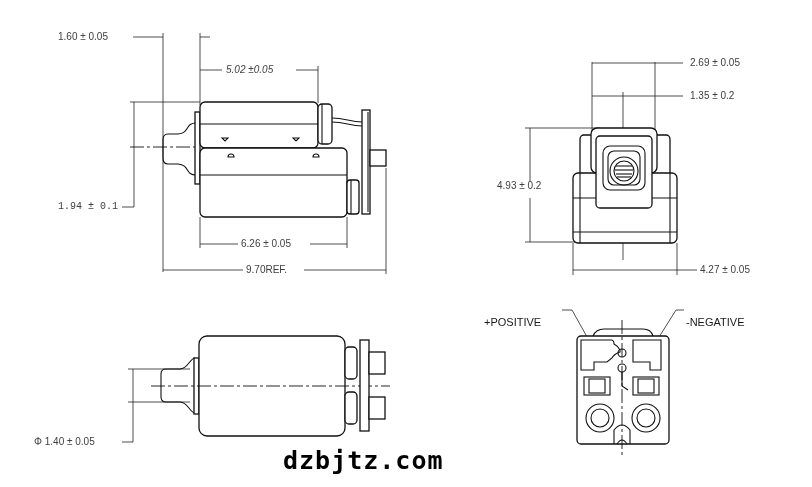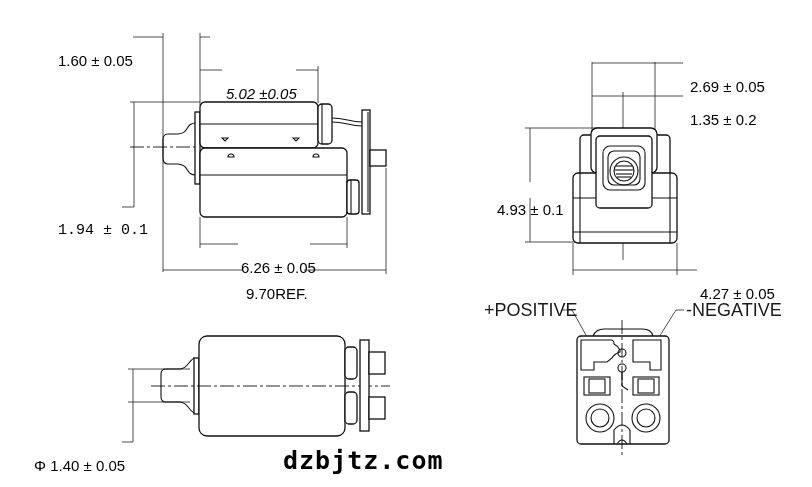--- a/index.html
+++ b/index.html
@@ -1,19 +1,19 @@
 <!DOCTYPE html>
 <html><head>
   <meta charset="utf-8">
   <style>
     html, body { margin: 0; padding: 0; background: #ffffff; }
     #stage { position: relative; width: 812px; height: 487px; background: #ffffff; overflow: hidden; }
     svg { position: absolute; left: 0; top: 0; }
-    .dim { position: absolute; font-family: "Liberation Sans", sans-serif; font-size: 15px; color: #000000; white-space: nowrap; line-height: 14px; margin-top: 24px; }
-    .lbl { position: absolute; font-family: "Liberation Sans", sans-serif; font-size: 18px; color: #1a1a1a; white-space: nowrap; line-height: 14px; }
+    .dim { position: absolute; font-family: "Liberation Sans", sans-serif; font-size: 10px; color: #404040; white-space: nowrap; line-height: 14px; }
+    .lbl { position: absolute; font-family: "Liberation Sans", sans-serif; font-size: 11px; color: #1a1a1a; white-space: nowrap; line-height: 14px; margin-top: 12px; }
     .wm { position: absolute; font-family: "DejaVu Sans Mono", monospace; font-weight: bold; font-size: 25px; color: #000; letter-spacing: 1px; left: 283px; top: 443px; line-height: 36px; }
     .ln { stroke: #111; stroke-width: 1.1; fill: none; }
     .thin { stroke: #222; stroke-width: 0.8; fill: none; }
     .body { stroke: #111; stroke-width: 1.3; fill: #fff; }
     .cl { stroke: #111; stroke-width: 0.9; fill: none; stroke-dasharray: 14 3 3 3; }
   </style>
 </head>
 <body>
 
 <div id="stage">
@@ -143,21 +143,21 @@
   </svg>
 
   <span class="dim" style="left:58px; top:30px;">1.60 ± 0.05</span>
   <span class="dim" style="left:226px; top:63px;font-style:italic;">5.02 ±0.05</span>
   <span class="dim" style="left:58px; top:200px;font-family:Liberation Mono, monospace;">1.94 ± 0.1</span>
   <span class="dim" style="left:241px; top:237px;">6.26 ± 0.05</span>
   <span class="dim" style="left:246px; top:263px;">9.70REF.</span>
 
   <span class="dim" style="left:690px; top:56px;">2.69 ± 0.05</span>
   <span class="dim" style="left:690px; top:89px;">1.35 ± 0.2</span>
-  <span class="dim" style="left:497px; top:179px;">4.93 ± 0.1</span>
+  <span class="dim" style="left:497px; top:179px;">4.93 ± 0.2</span>
   <span class="dim" style="left:700px; top:263px;">4.27 ± 0.05</span>
 
   <span class="dim" style="left:34px; top:435px;">Φ 1.40 ± 0.05</span>
 
   <span class="lbl" style="left:484px; top:303px;">+POSITIVE</span>
   <span class="lbl" style="left:686px; top:303px;">-NEGATIVE</span>
 
   <div class="wm">dzbjtz.com</div>
 </div>
 

